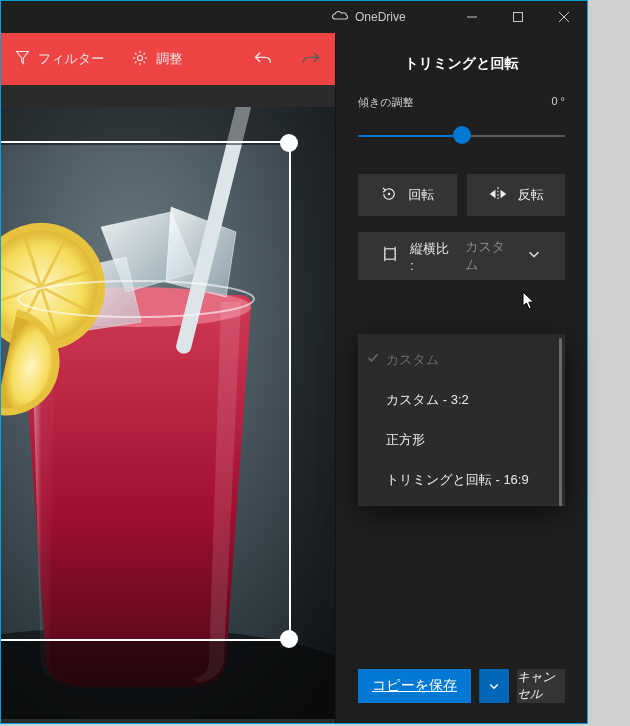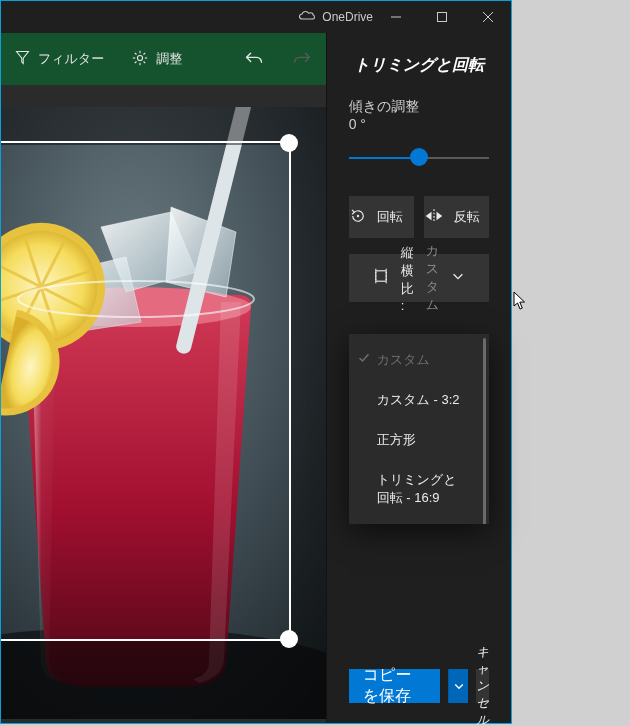--- a/index.html
+++ b/index.html
@@ -1,73 +1,73 @@
 <!DOCTYPE html>
 <html><head>
 <meta charset="utf-8">
 <style>
   * { box-sizing: border-box; margin: 0; padding: 0; font-family: "Yu Gothic UI", "Segoe UI", sans-serif; -webkit-font-smoothing: antialiased; }
   body { width: 630px; height: 726px; overflow: hidden; background: #d0d0d0; position: relative; }
-  .outer { position: absolute; left: 0; top: 0; width: 512px; height: 724px; border: 1px solid #0b9fd8; background: #1e1e1e; display: flex; flex-direction: column; }
+  .outer { position: absolute; left: 0; top: 0; width: 588px; height: 724px; border: 1px solid #0b9fd8; background: #1e1e1e; display: flex; flex-direction: column; }
 
   .titlebar { height: 32px; background: #1f1f1f; display: flex; align-items: center; color: #c9c9c9; }
   .titlebar .titlespace-left { width: 330px; }
   .titlebar .appicon { width: 18px; height: 18px; margin-right: 6px; }
   .titlebar .apptitle { font-size: 12px; }
   .wincontrols { margin-left: auto; display: flex; height: 100%; }
   .wincontrols .wc { width: 46px; height: 100%; display: flex; align-items: center; justify-content: center; }
   .wincontrols svg { display: block; }
 
   .content { flex: 1; display: flex; min-height: 0; }
 
   
   .editor { width: 334px; background: #2b2b2b; display: flex; flex-direction: column; position: relative; }
-  .editor-toolbar { height: 52px; background: #14532d; display: flex; align-items: center; color: #e6e6e6; font-size: 13px; }
+  .editor-toolbar { height: 52px; background: #ef4444; display: flex; align-items: center; color: #e6e6e6; font-size: 13px; }
   .tb-btn { display: flex; align-items: center; padding: 0 14px; height: 100%; gap: 8px; cursor: pointer; }
   .tb-spacer { flex: 1; }
   .tb-icon { display: flex; align-items: center; justify-content: center; height: 100%; width: 48px; color: #e6e6e6; }
   .tb-icon.dim { color: #5a5a5a; }
 
   .canvas-wrap { flex: 1; position: relative; overflow: hidden; background: #2b2b2b; }
   .photo { position: absolute; left: -10px; top: 22px; width: 356px; height: 612px; filter: brightness(0.55) saturate(0.85); }
   .crop-region { position: absolute; left: -10px; top: 60px; width: 300px; height: 495px; overflow: hidden; }
   .crop-region .photo2 { position: absolute; left: 0; top: -38px; width: 356px; height: 612px; }
   .crop-border { position: absolute; left: -10px; top: 56px; width: 300px; height: 500px; border: 2px solid #ffffff; pointer-events: none; }
   .handle { position: absolute; width: 18px; height: 18px; background: #fff; border-radius: 50%; }
   .handle.tr { right: -9px; top: -9px; }
   .handle.br { right: -9px; bottom: -9px; }
 
   
   .sidepanel { flex: 1; background: #1f1f1f; display: flex; flex-direction: column; color: #e6e6e6; border-left: 1px solid #131313; position: relative; }
-  .panel-title { text-align: center; font-size: 16px; font-weight: 600; padding: 22px 0 22px; color: #fff; font-style: italic; }
+  .panel-title { text-align: center; font-size: 14px; font-weight: 600; padding: 22px 0 22px; color: #fff; }
 
   .section { padding: 0 22px; }
-  .str-row { display: flex; justify-content: space-between; font-size: 14px; color: #d0d0d0; flex-direction: column; }
+  .str-row { display: flex; justify-content: space-between; font-size: 11px; color: #d0d0d0; }
   .slider-track { position: relative; margin-top: 14px; height: 22px; }
   .track-line { position: absolute; left: 0; right: 0; top: 50%; height: 2px; background: #5a5a5a; }
   .track-fill { position: absolute; left: 0; top: 50%; height: 2px; background: #0078d4; }
   .slider-thumb { position: absolute; top: 50%; width: 18px; height: 18px; background: #0078d4; border-radius: 50%; transform: translate(-50%, -50%); }
 
   .btn-row { display: flex; gap: 10px; padding: 28px 22px 0; }
-  .action-btn { flex: 1; height: 42px; background: #343434; display: flex; align-items: center; justify-content: flex-start; gap: 10px; font-size: 13px; color: #eaeaea; cursor: pointer; }
+  .action-btn { flex: 1; height: 42px; background: #343434; display: flex; align-items: center; justify-content: center; gap: 10px; font-size: 13px; color: #eaeaea; cursor: pointer; }
 
   .aspect-select { margin: 16px 22px 0; background: #343434; height: 48px; display: flex; align-items: center; padding: 0 24px; gap: 12px; position: relative; cursor: pointer; }
   .aspect-select .label-prefix { font-size: 13px; color: #eaeaea; }
   .aspect-select .label-value { font-size: 13px; color: #8a8a8a; }
   .aspect-select .chev { margin-left: auto; }
 
   .dropdown { position: absolute; left: 22px; right: 22px; top: 301px; background: #2b2b2b; box-shadow: 0 8px 28px rgba(0,0,0,0.6); padding: 6px 0; font-size: 13px; max-height: 262px; overflow: hidden; }
   .dropdown .opt { padding: 11px 28px; color: #eaeaea; cursor: pointer; }
   .dropdown .opt.selected { color: #6f6f6f; position: relative; }
   .dropdown .sb-thumb { position: absolute; right: 3px; top: 4px; width: 3px; height: 212px; background: #6a6a6a; border-radius: 2px; }
 
   .cursor { position: absolute; width: 14px; height: 20px; pointer-events: none; }
 
   .footer { display: flex; gap: 8px; padding: 0 22px 20px; margin-top: auto; }
-  .btn-primary { background: #0078d4; color: #fff; height: 34px; display: flex; align-items: center; justify-content: center; font-size: 16px; padding: 7px 14px; cursor: pointer; }
+  .btn-primary { background: #0078d4; color: #fff; height: 34px; display: flex; align-items: center; justify-content: center; font-size: 14px; padding: 7px 14px; cursor: pointer; text-decoration: underline; }
   .btn-primary-chev { background: #0067b8; width: 30px; height: 34px; display: flex; align-items: center; justify-content: center; cursor: pointer; border-left: 1px solid #005aa0; }
   .btn-secondary { background: #343434; color: #eaeaea; height: 34px; flex: 1; display: flex; align-items: center; justify-content: center; font-size: 12.5px; cursor: pointer; font-style: italic; }
 
   
   svg.photo-svg { width: 100%; height: 100%; display: block; }
 </style>
 </head>
 <body>
 
 <div class="outer">

